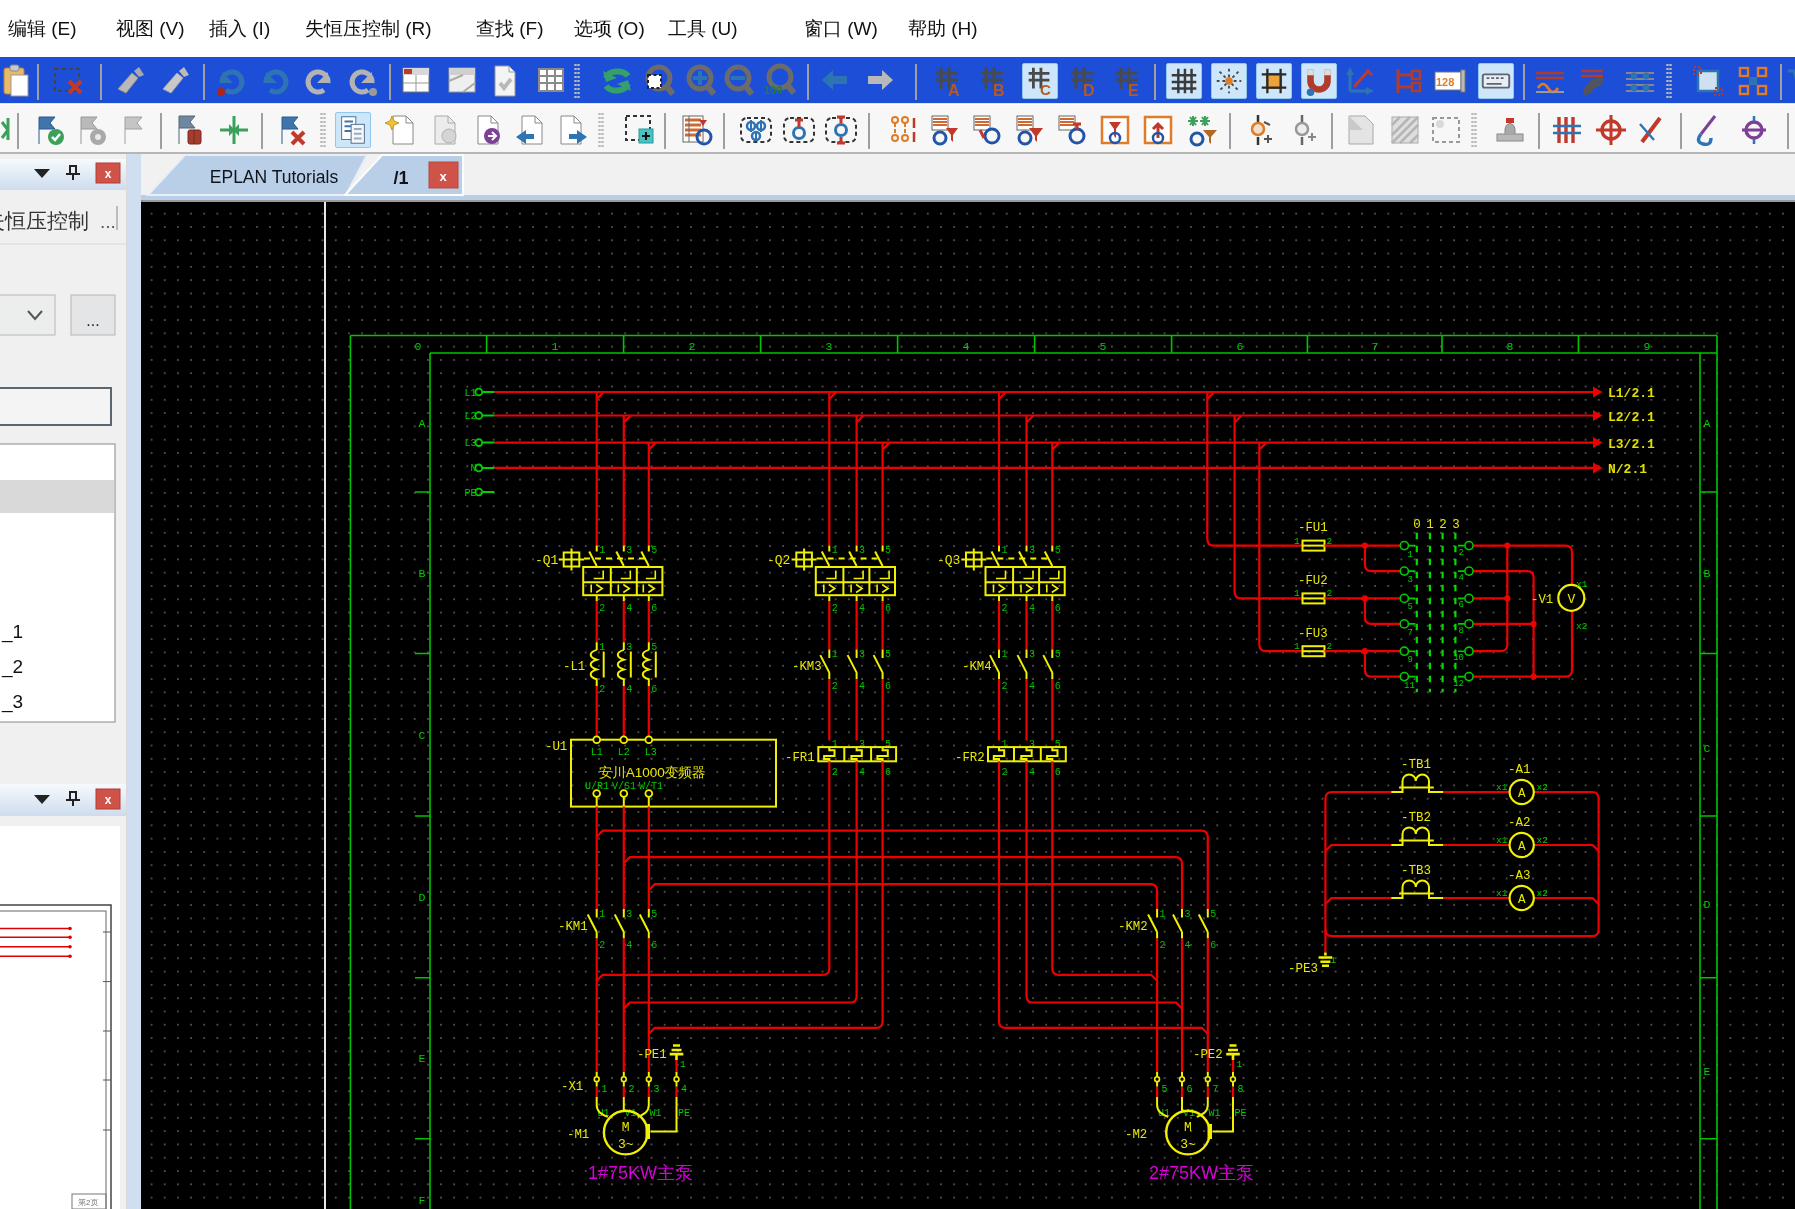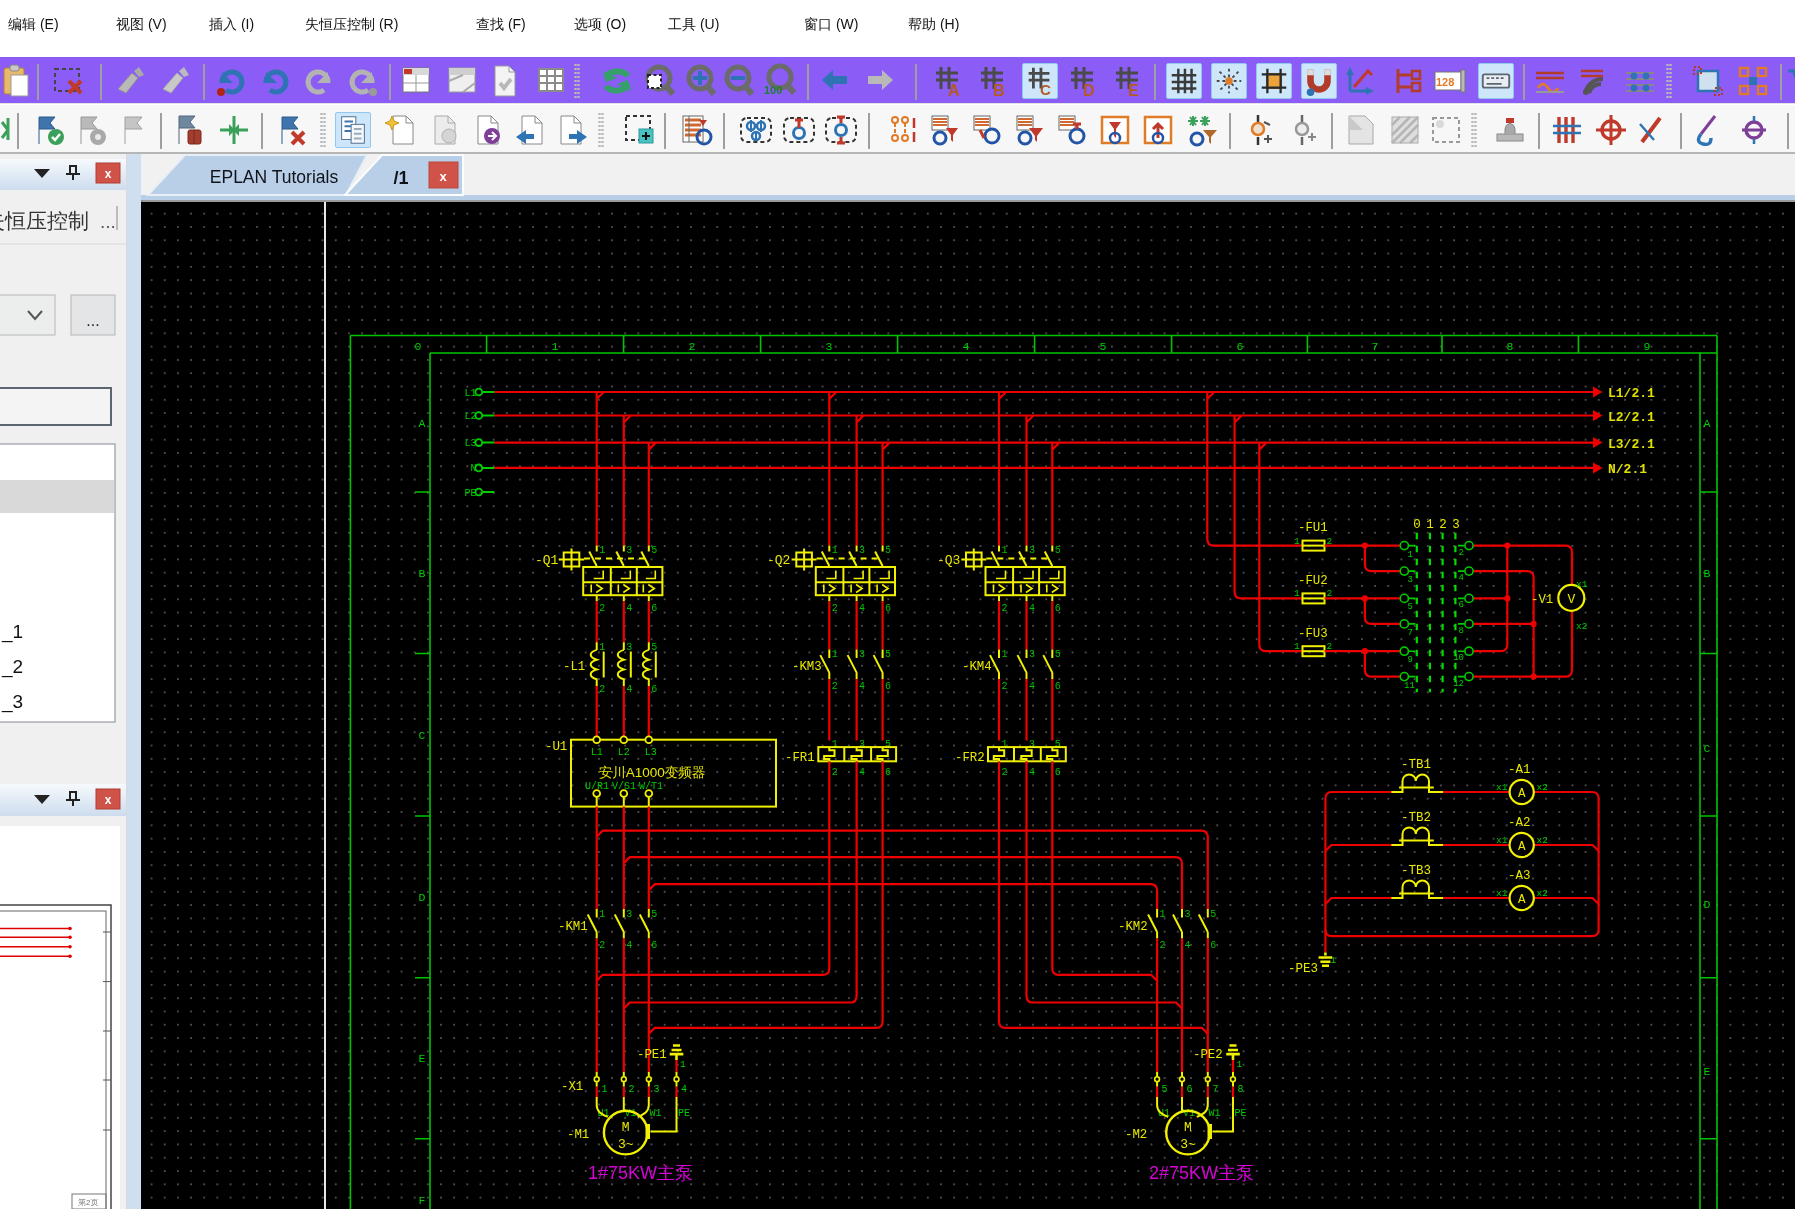--- a/index.html
+++ b/index.html
@@ -1,20 +1,20 @@
 <!DOCTYPE html>
 <html><head><meta charset="utf-8">
 <style>
 *{margin:0;padding:0;box-sizing:border-box;}
 html,body{width:1795px;height:1209px;overflow:hidden;background:#fff;
  font-family:"Liberation Sans",sans-serif;}
 #menu{position:absolute;left:0;top:0;width:1795px;height:57px;background:#fff;
- font-size:14px;color:#111;}
+ font-size:19px;color:#111;}
 #menu span{position:absolute;top:16px;white-space:nowrap;}
-#tb1{position:absolute;left:0;top:57px;width:1795px;height:47px;background:#8b5cf6;border-bottom:1px solid #e3e3e3;}
+#tb1{position:absolute;left:0;top:57px;width:1795px;height:47px;background:#1d4ed8;border-bottom:1px solid #e3e3e3;}
 #tb2{position:absolute;left:0;top:105px;width:1795px;height:49px;background:#f7f7f7;border-bottom:2px solid #b6b6b6;}
 .ic{position:absolute;width:36px;height:36px;}
 .sep{position:absolute;width:1.5px;height:36px;background:#9f9f9f;}
 .hdl{position:absolute;width:6px;height:36px;background-image:radial-gradient(circle,#b9b9b9 1px,transparent 1.4px);background-size:3px 4px;}
 .hl{background:#cde6fa;border:1px solid #93c8ee;border-radius:2px;}
 #tabbar{position:absolute;left:141px;top:154px;width:1654px;height:41px;background:#f1f1f1;}
 #tabstrip{position:absolute;left:141px;top:195px;width:1654px;height:7px;background:#b9cfe8;}
 #sidebar{position:absolute;left:0;top:154px;width:126px;height:1055px;background:#f0f0f0;}
 #sbdiv{position:absolute;left:126px;top:154px;width:15px;height:1055px;background:#cfdff0;border-left:1px solid #d9d9d9;}
 #canvas{position:absolute;left:141px;top:202px;width:1654px;height:1007px;background:#000;

